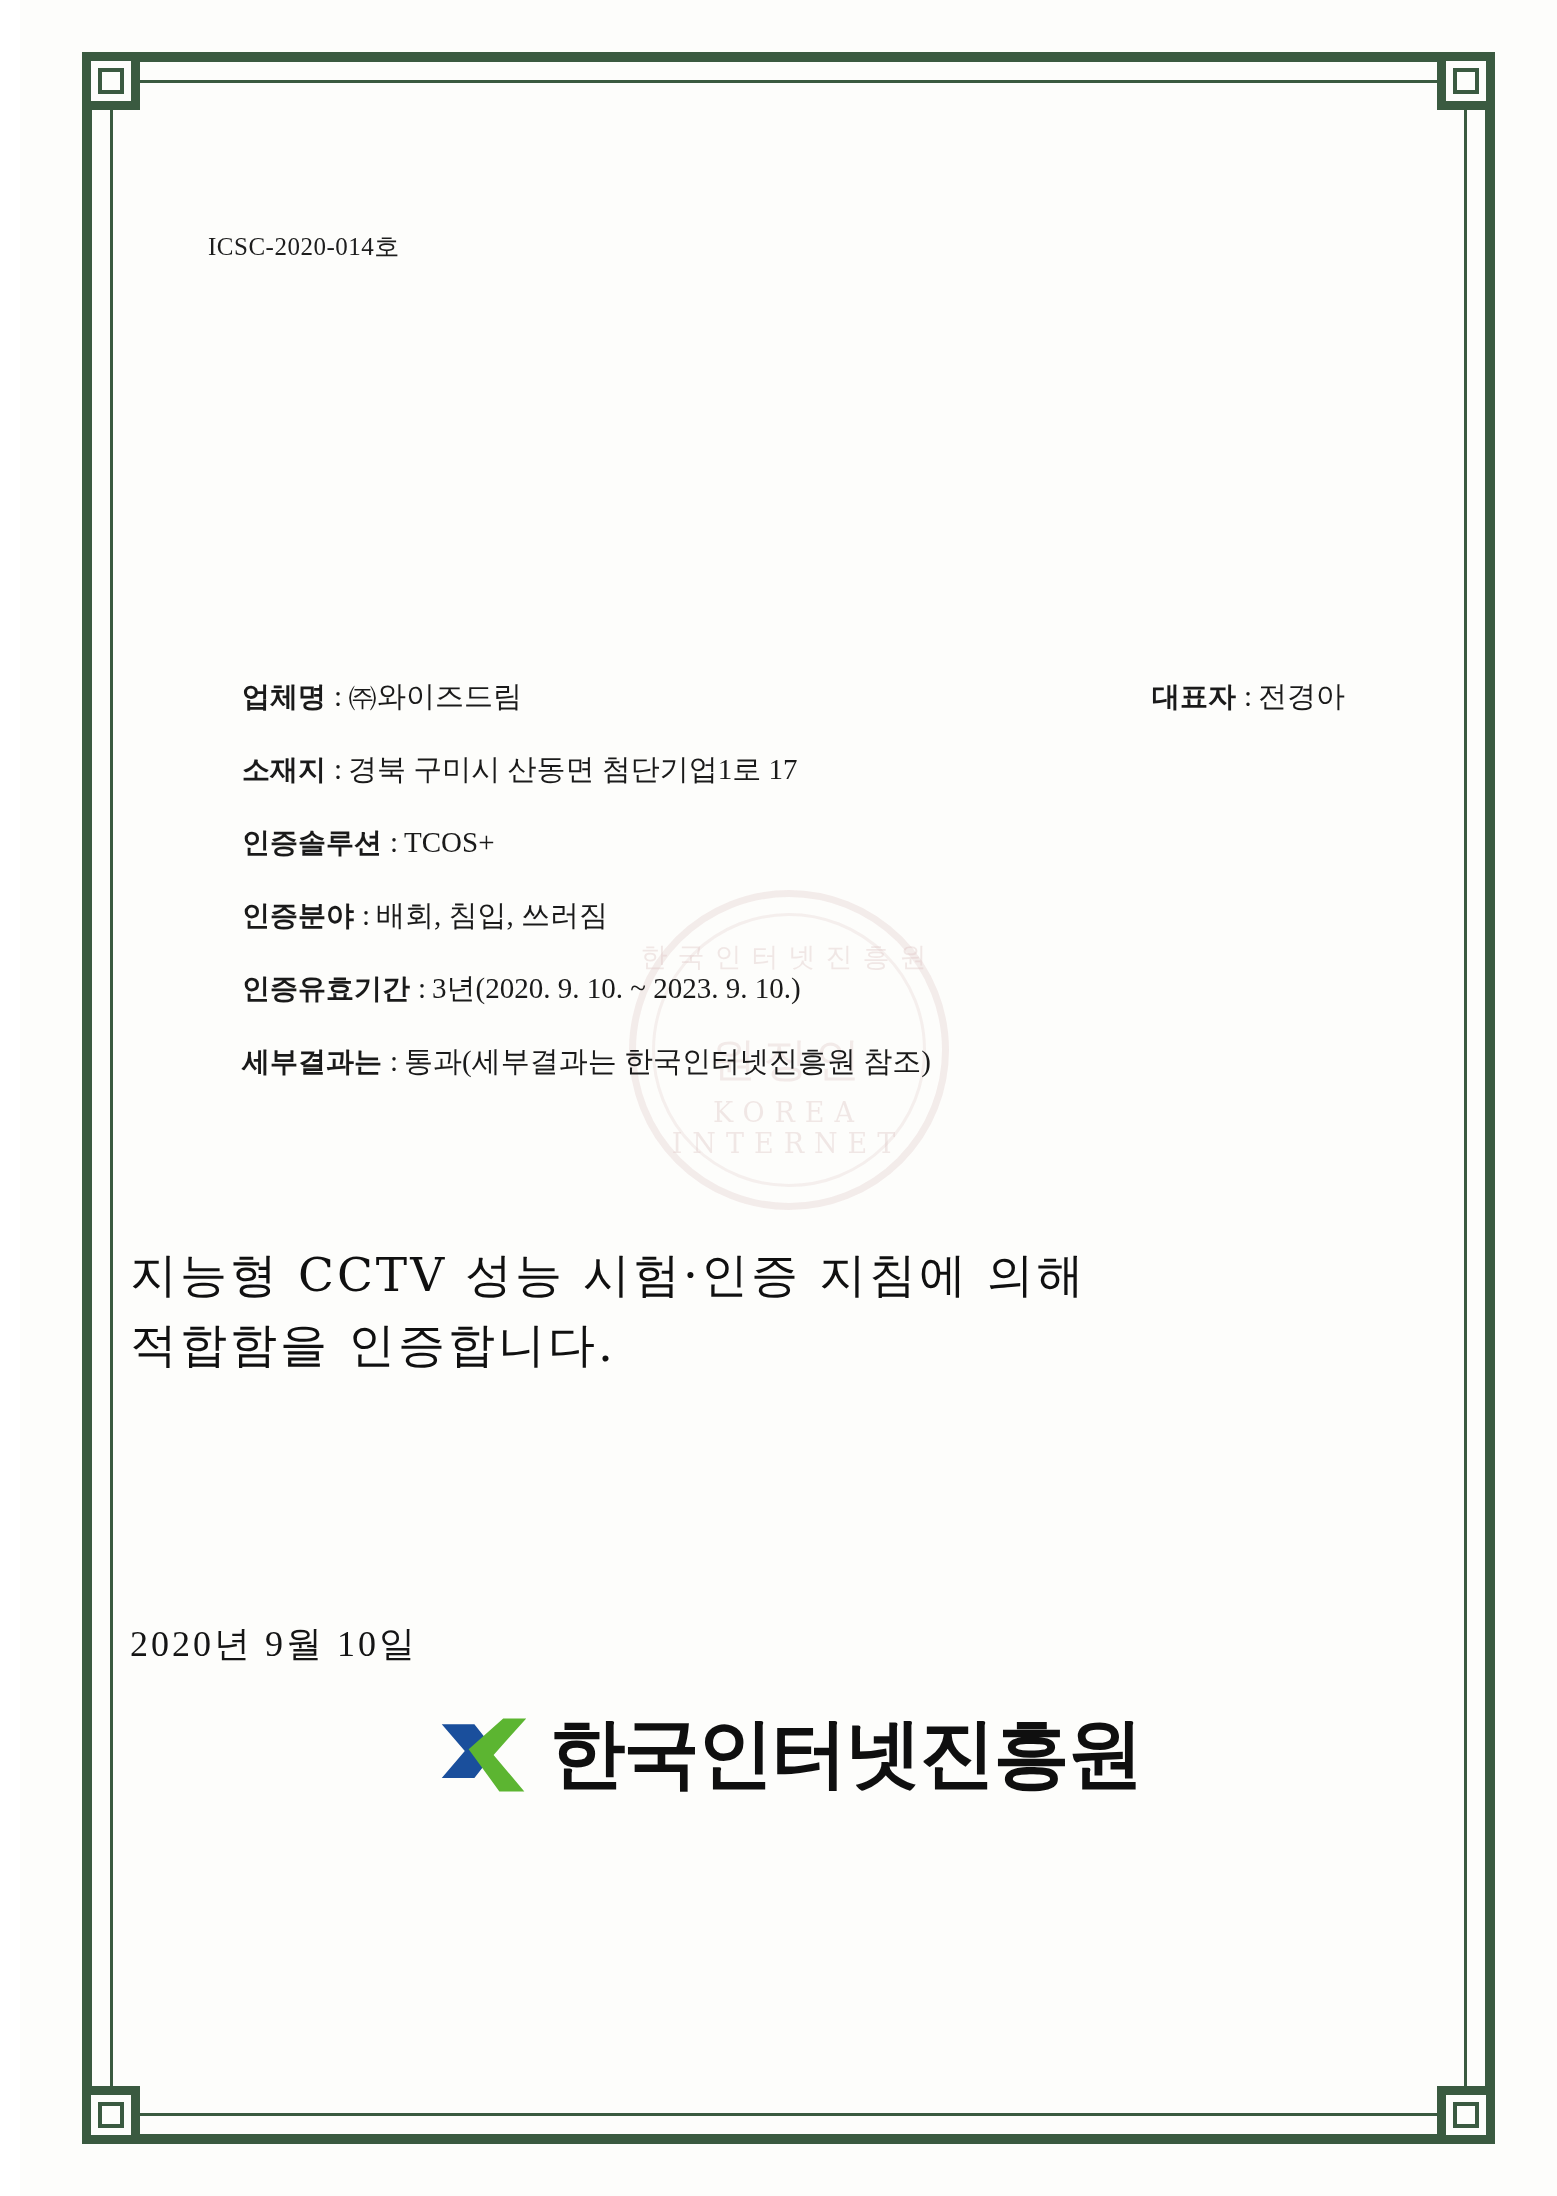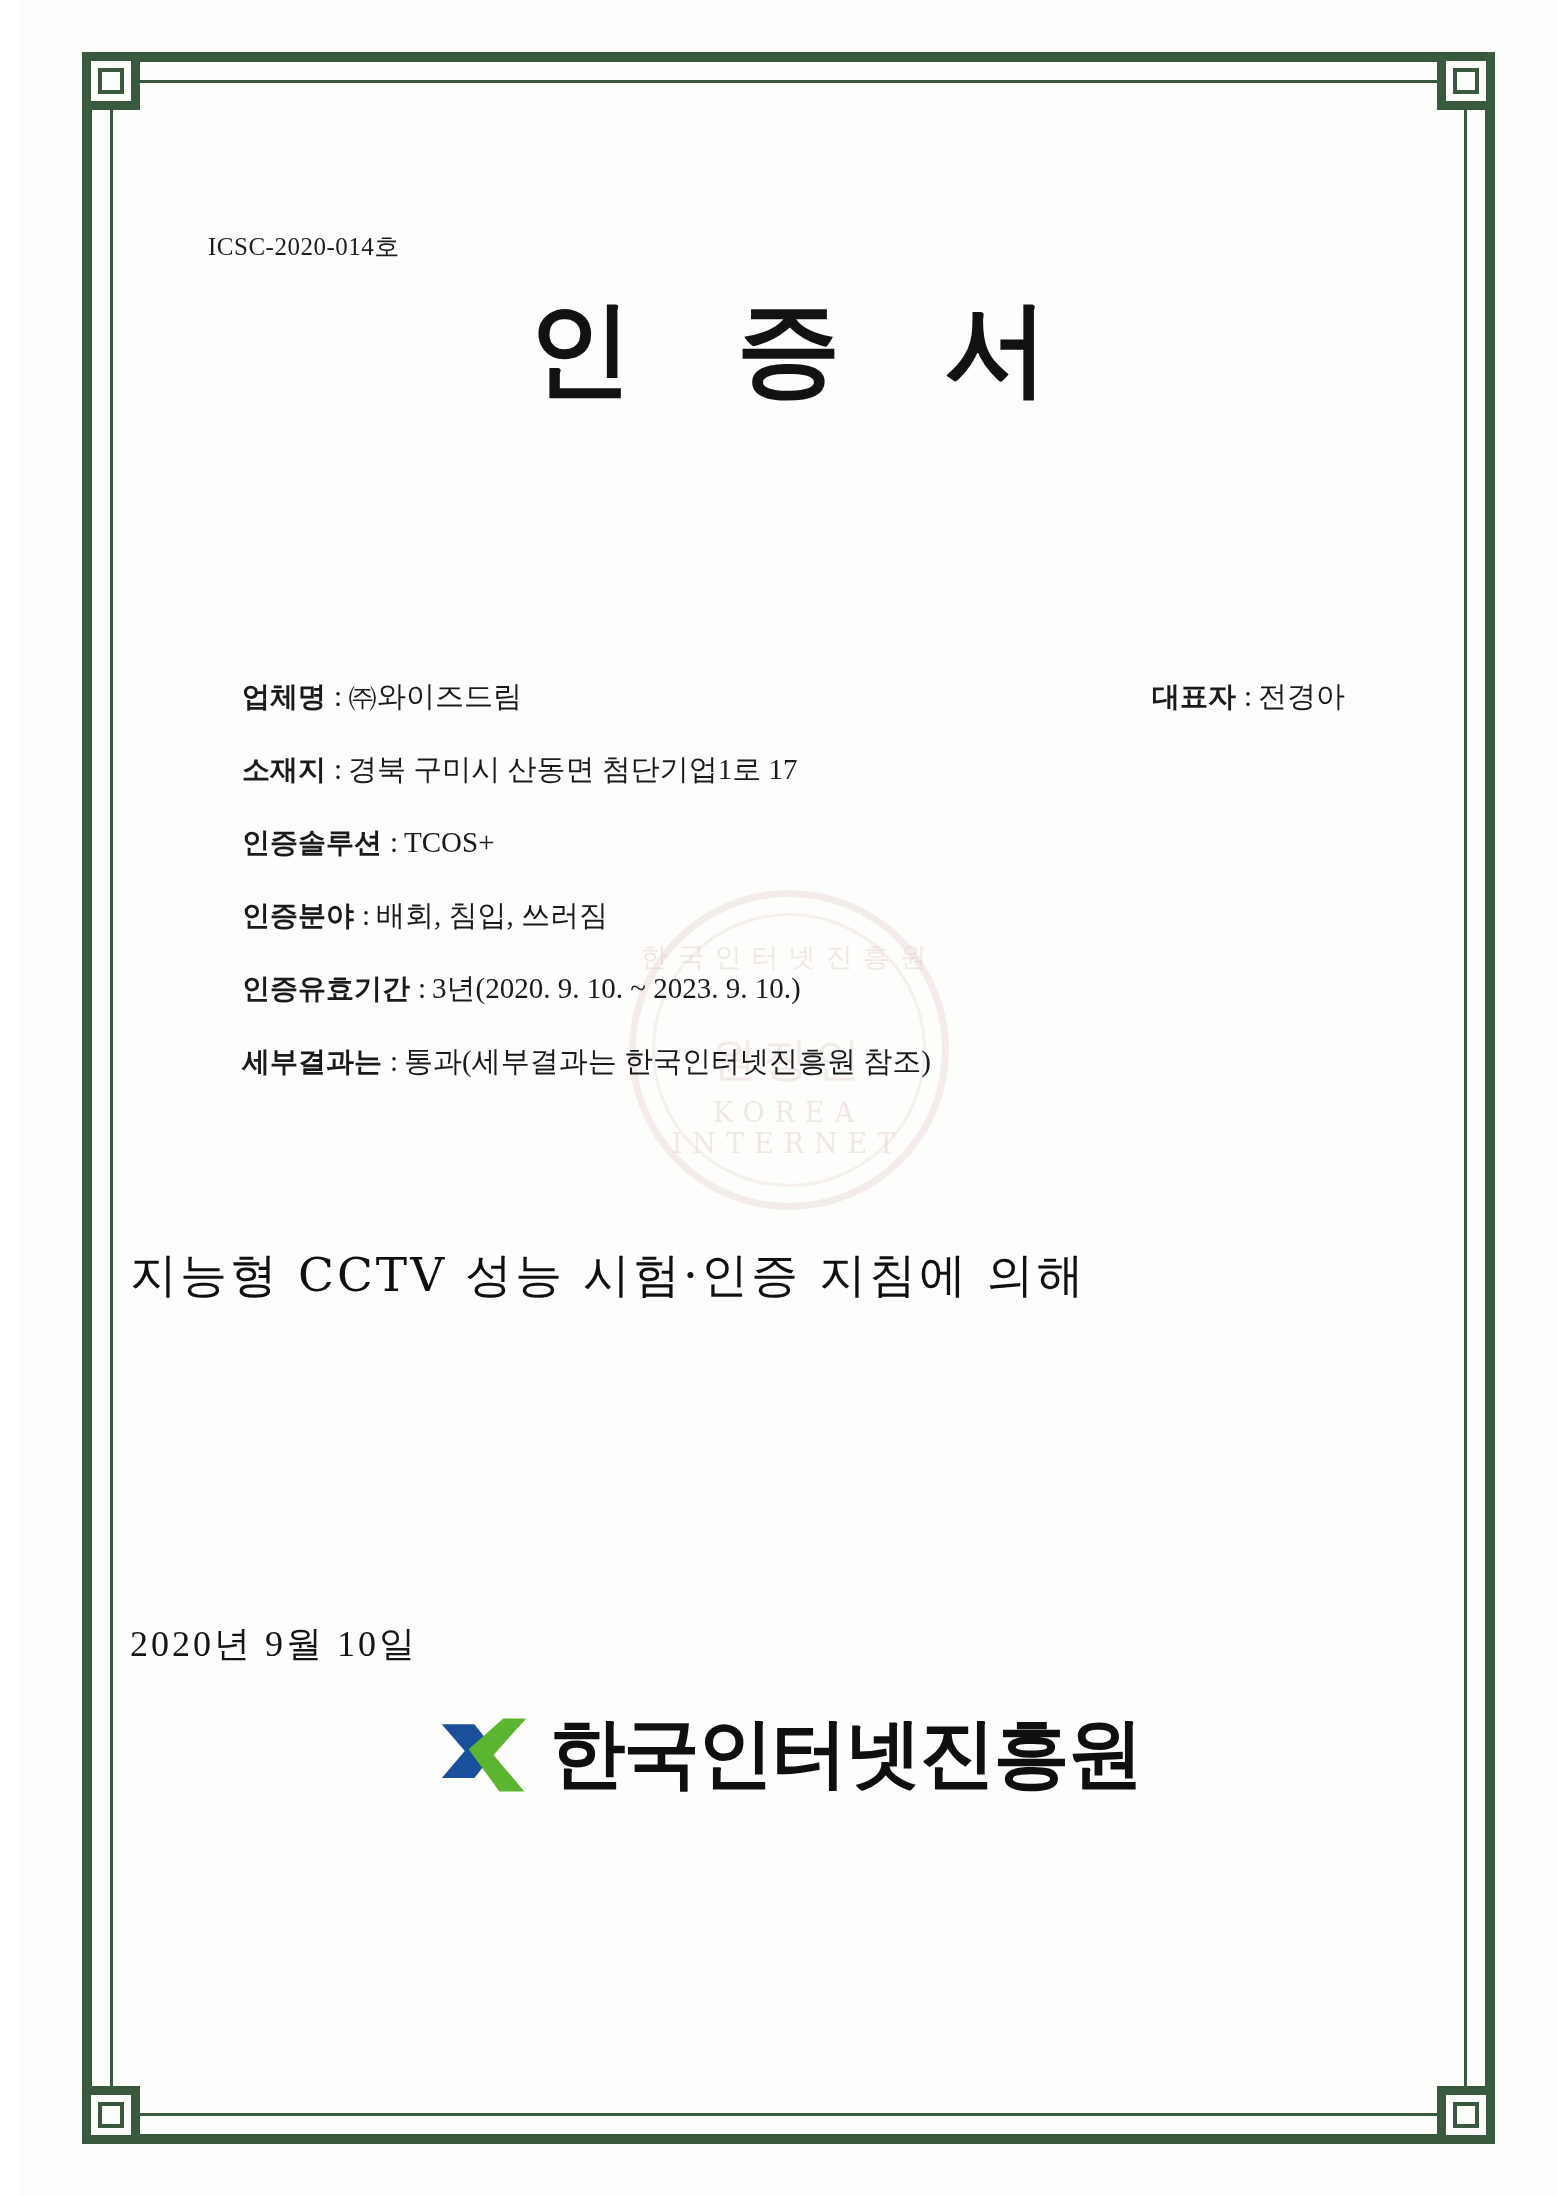--- a/index.html
+++ b/index.html
@@ -250,21 +250,20 @@
 
   <div class="corner-inner tl"></div>
   <div class="corner-inner tr"></div>
   <div class="corner-inner bl"></div>
   <div class="corner-inner br"></div>
 
   <div class="content">
 
     <div class="doc-number">ICSC-2020-014호</div>
 
-    <div class="cert-title">인 증 서</div>
 
     <div class="seal">
       <div class="seal-text-top">한국인터넷진흥원</div>
       <div class="seal-center">원장인</div>
       <div class="seal-text-bottom">KOREA INTERNET</div>
     </div>
 
     <div class="fields">
 
       <div class="field-row">
@@ -306,20 +305,21 @@
       <div class="field-row">
         <span class="field-label">세부결과는</span>
         <span class="field-sep">:</span>
         <span class="field-value">통과(세부결과는 한국인터넷진흥원 참조)</span>
       </div>
 
     </div>
 
     <div class="statement">
       <div>지능형 CCTV 성능 시험·인증 지침에 의해</div>
+      <div>적합함을 인증합니다.</div>
     </div>
 
     <div class="date-line">2020년 9월 10일</div>
 
     <div class="issuer">
       <span class="kisa-mark">
         <svg viewBox="0 0 100 100" width="96" height="96" aria-hidden="true">
           <path d="M6 20 L40 20 L62 48 L40 76 L6 76 L30 48 Z" fill="#1a4f9c"></path>
           <path d="M34 46 L70 14 L94 14 L60 52 L92 90 L66 90 Z" fill="#5cb531"></path>
         </svg>

